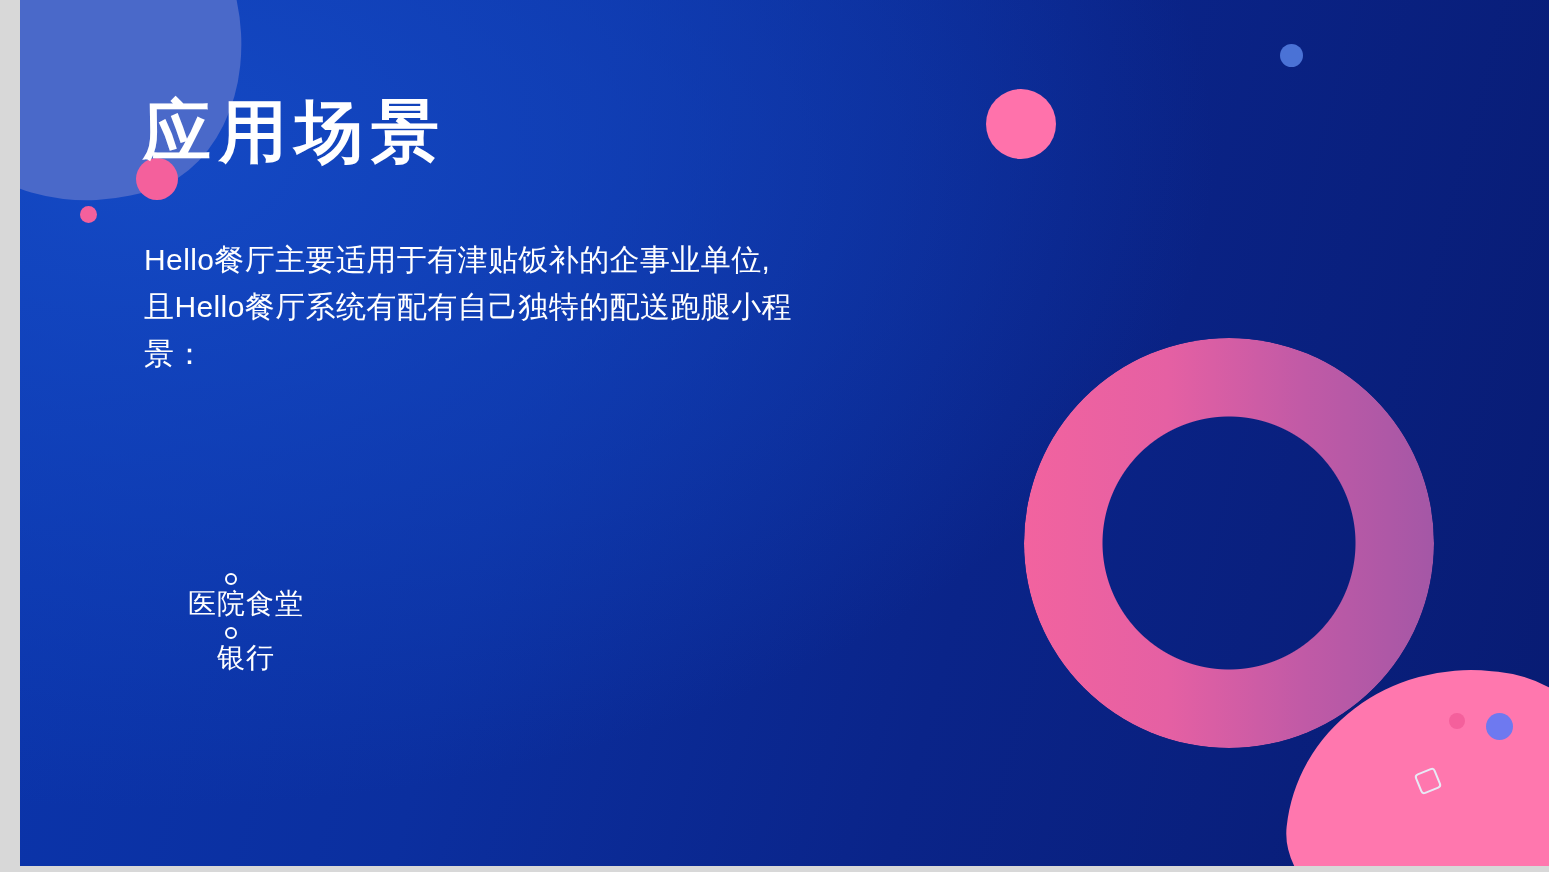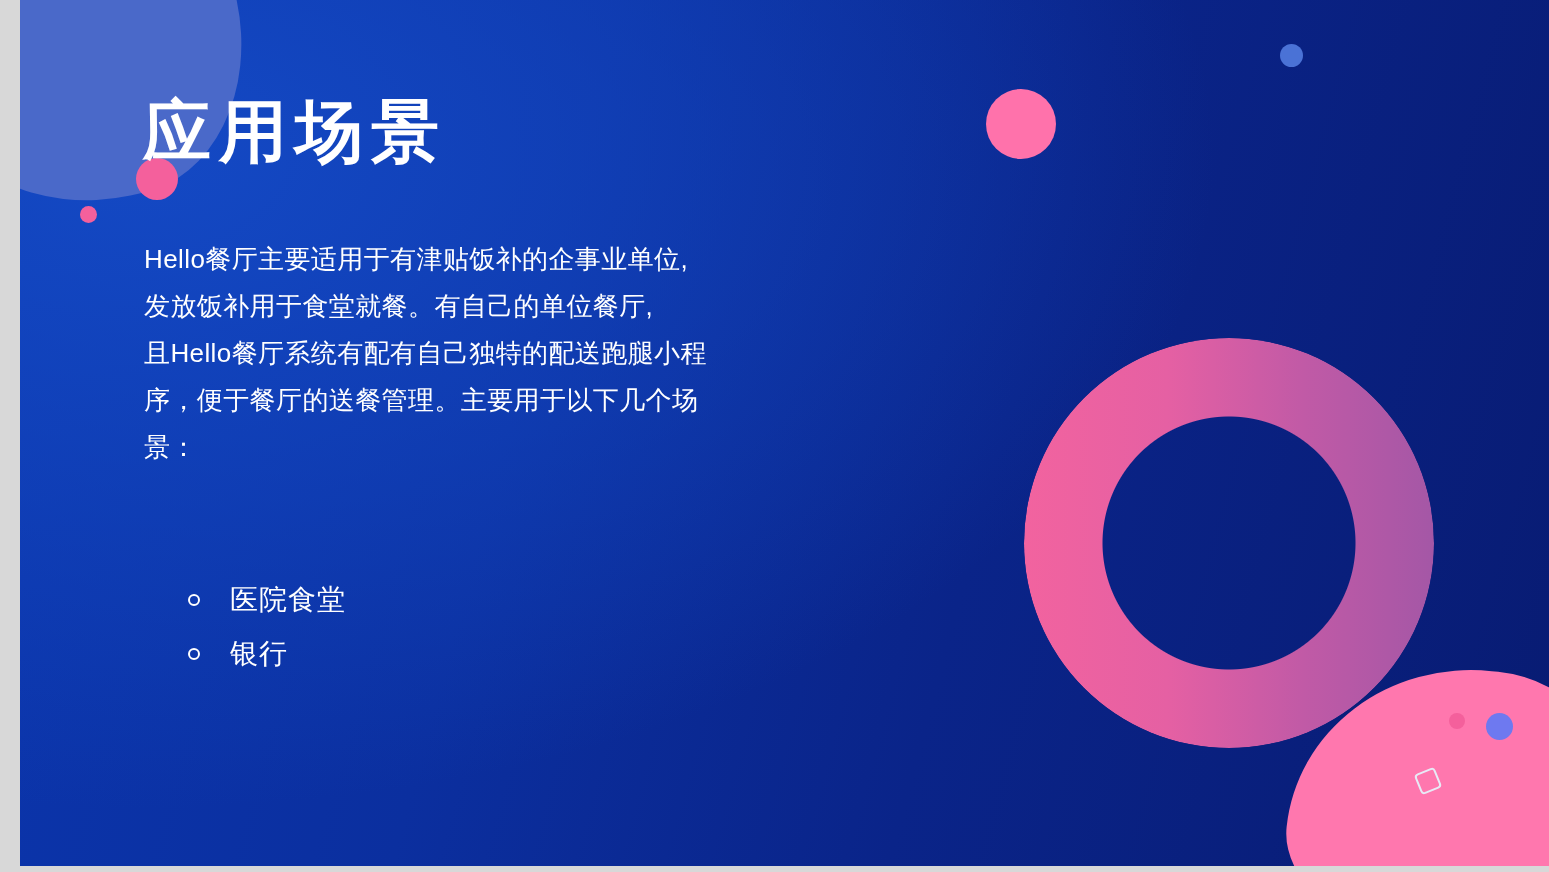--- a/index.html
+++ b/index.html
@@ -83,39 +83,40 @@
     color:#FFFFFF;
     letter-spacing:8px;
     line-height:1;
     white-space:nowrap;
   }
 
   #body-text {
     position:absolute;
     left:124px; top:236px;
     width:760px;
-    font-size:26px;
+    font-size:30px;
     line-height:47px;
     color:#FFFFFF;
     letter-spacing:0.4px;
   }
   #body-text p { margin:0; }
 
   #bullets {
     position:absolute;
     left:168px; top:573px;
     list-style:none;
   }
   #bullets li {
     display:flex;
     align-items:center;
     height:54px;
     font-size:28px;
     color:#FFFFFF;
     letter-spacing:1px;
+    flex-direction:column;
   }
   .bullet-marker {
     width:12px; height:12px;
     border:2px solid #FFFFFF;
     border-radius:50%;
     flex:0 0 auto;
     margin-right:30px;
   }
 
   
@@ -142,23 +143,21 @@
   <div class="shape dot" id="dot-br-pk"></div>
   <div class="shape dot" id="dot-br-bl"></div>
   <div class="shape" id="square-br"></div>
 
   <div id="content">
 
     <h1 id="title">应用场景</h1>
 
     <div id="body-text">
       <p>Hello餐厅主要适用于有津贴饭补的企事业单位,</p>
-      <p>发放饭补用于食堂就餐。有自己的单位餐厅,</p>
       <p>且Hello餐厅系统有配有自己独特的配送跑腿小程</p>
-      <p>序，便于餐厅的送餐管理。主要用于以下几个场</p>
       <p>景：</p>
     </div>
 
     <ul id="bullets">
       <li>
         <span class="bullet-marker"></span>
         <span>医院食堂</span>
       </li>
       <li>
         <span class="bullet-marker"></span>

